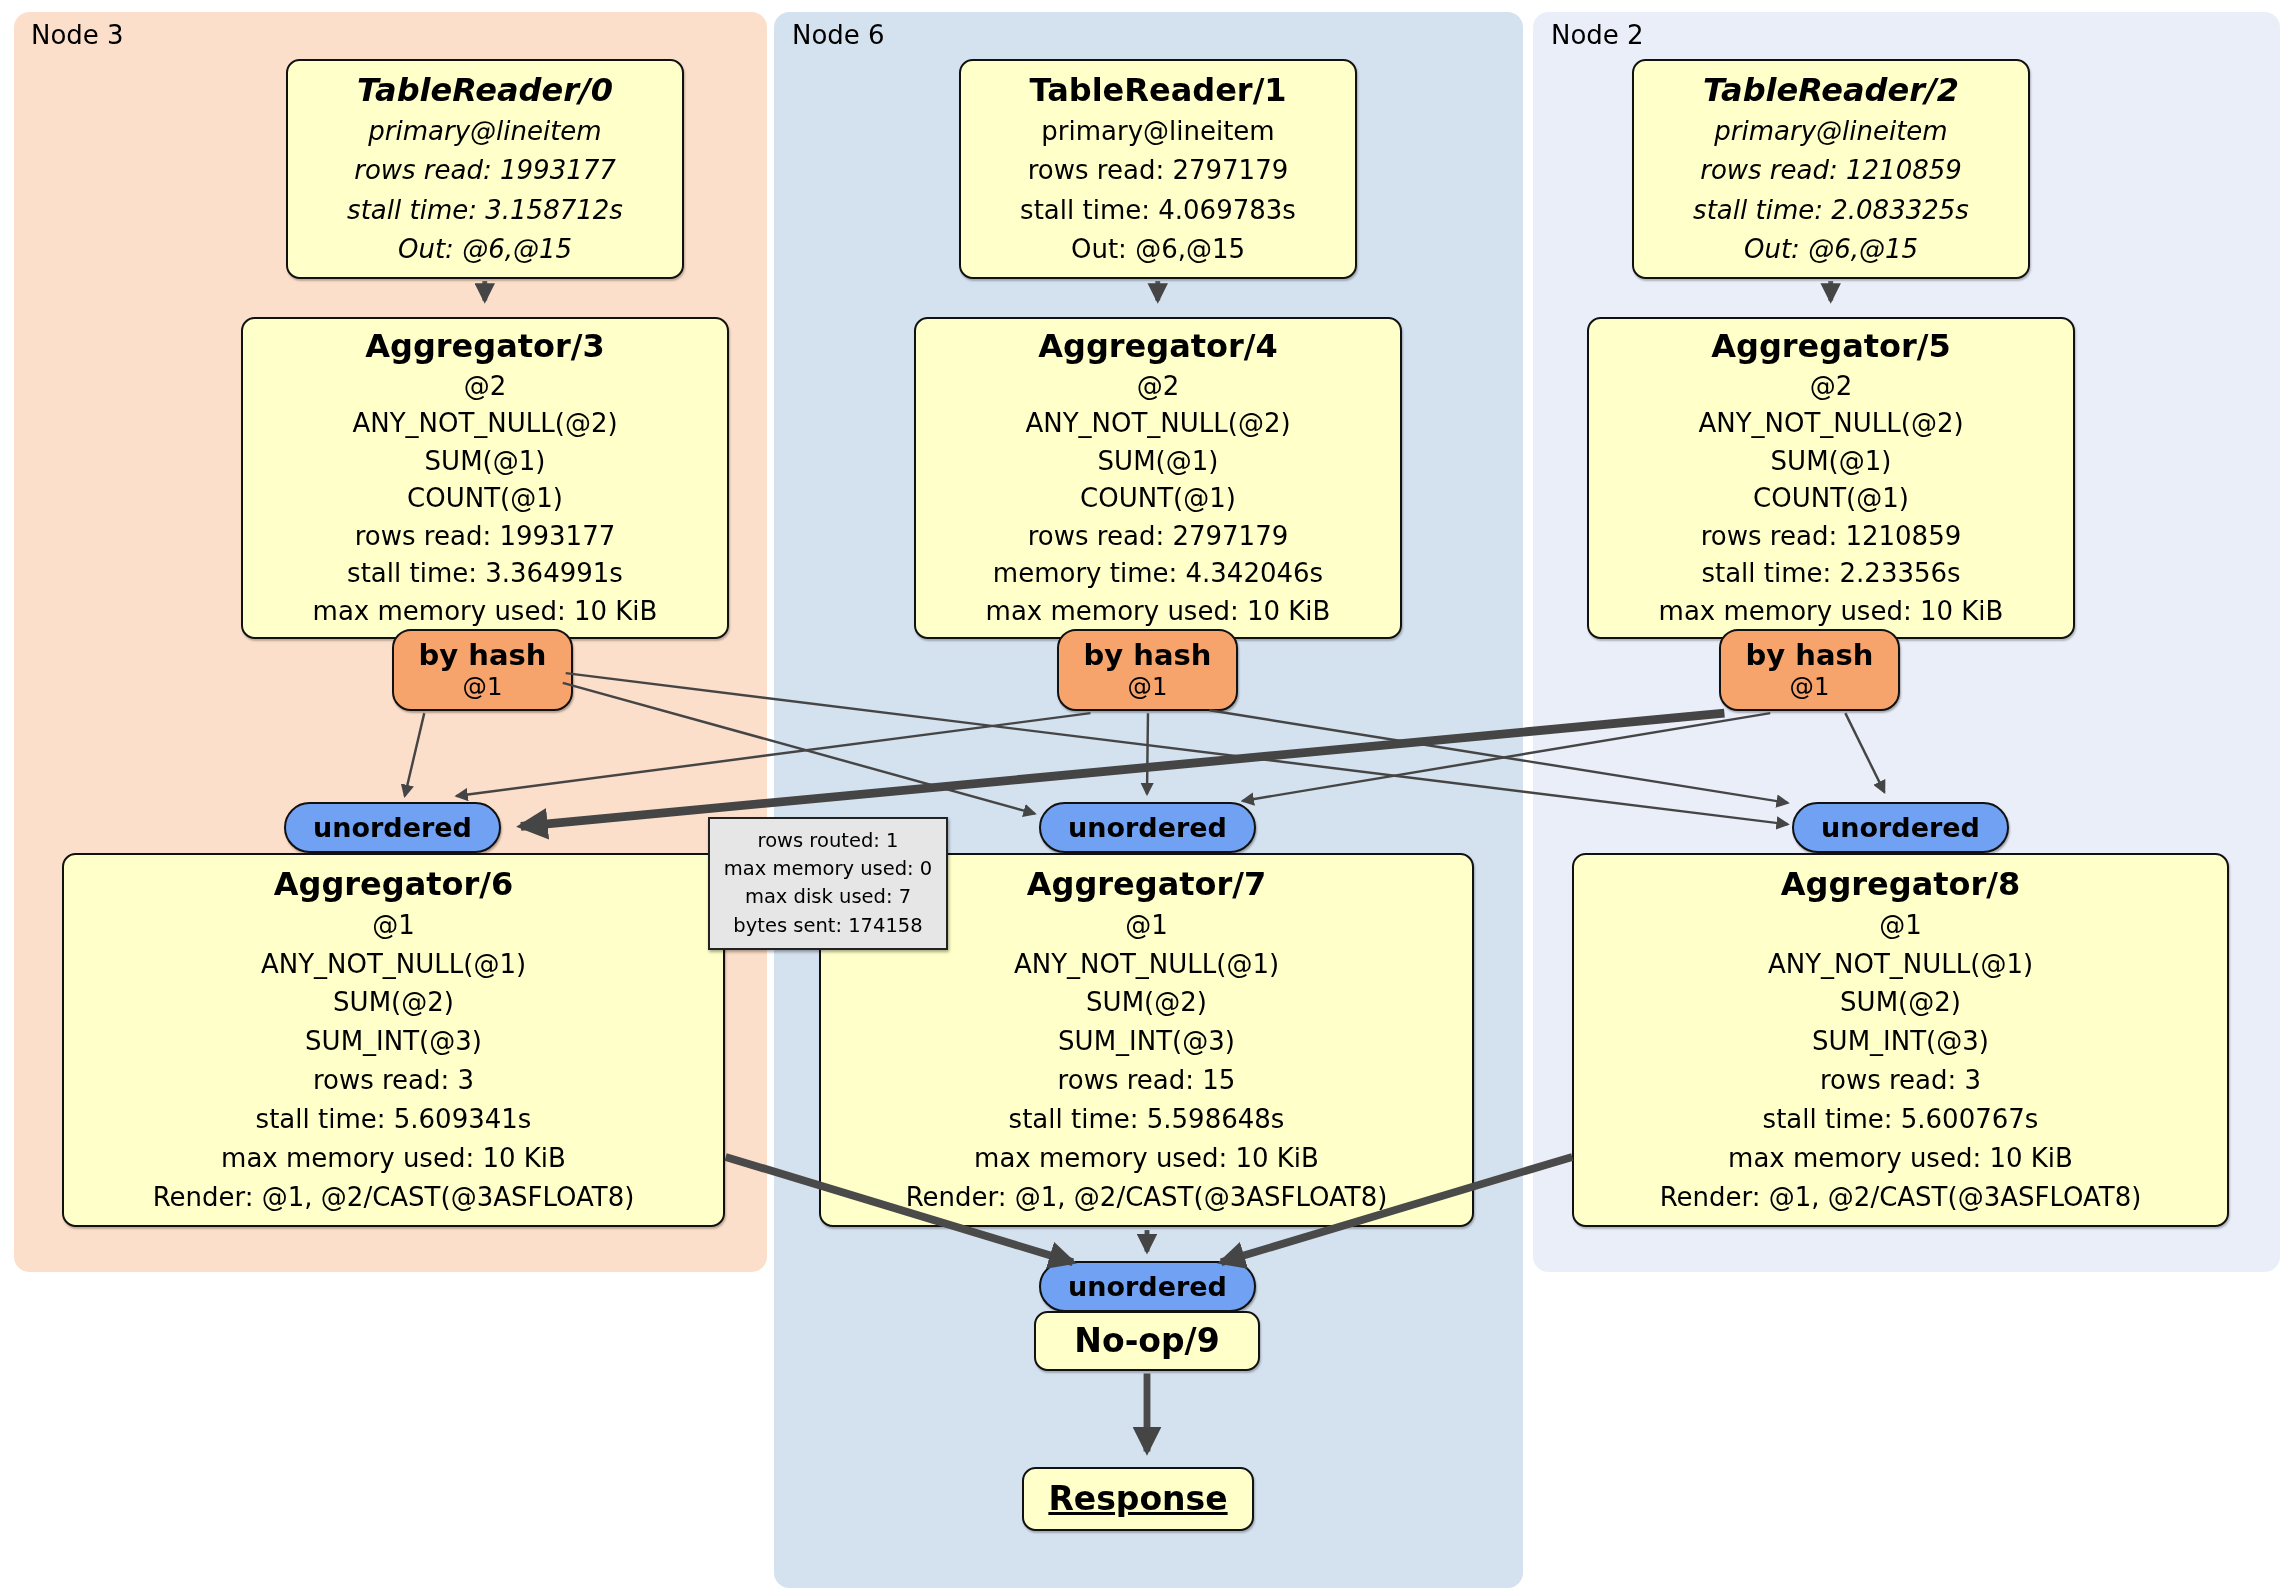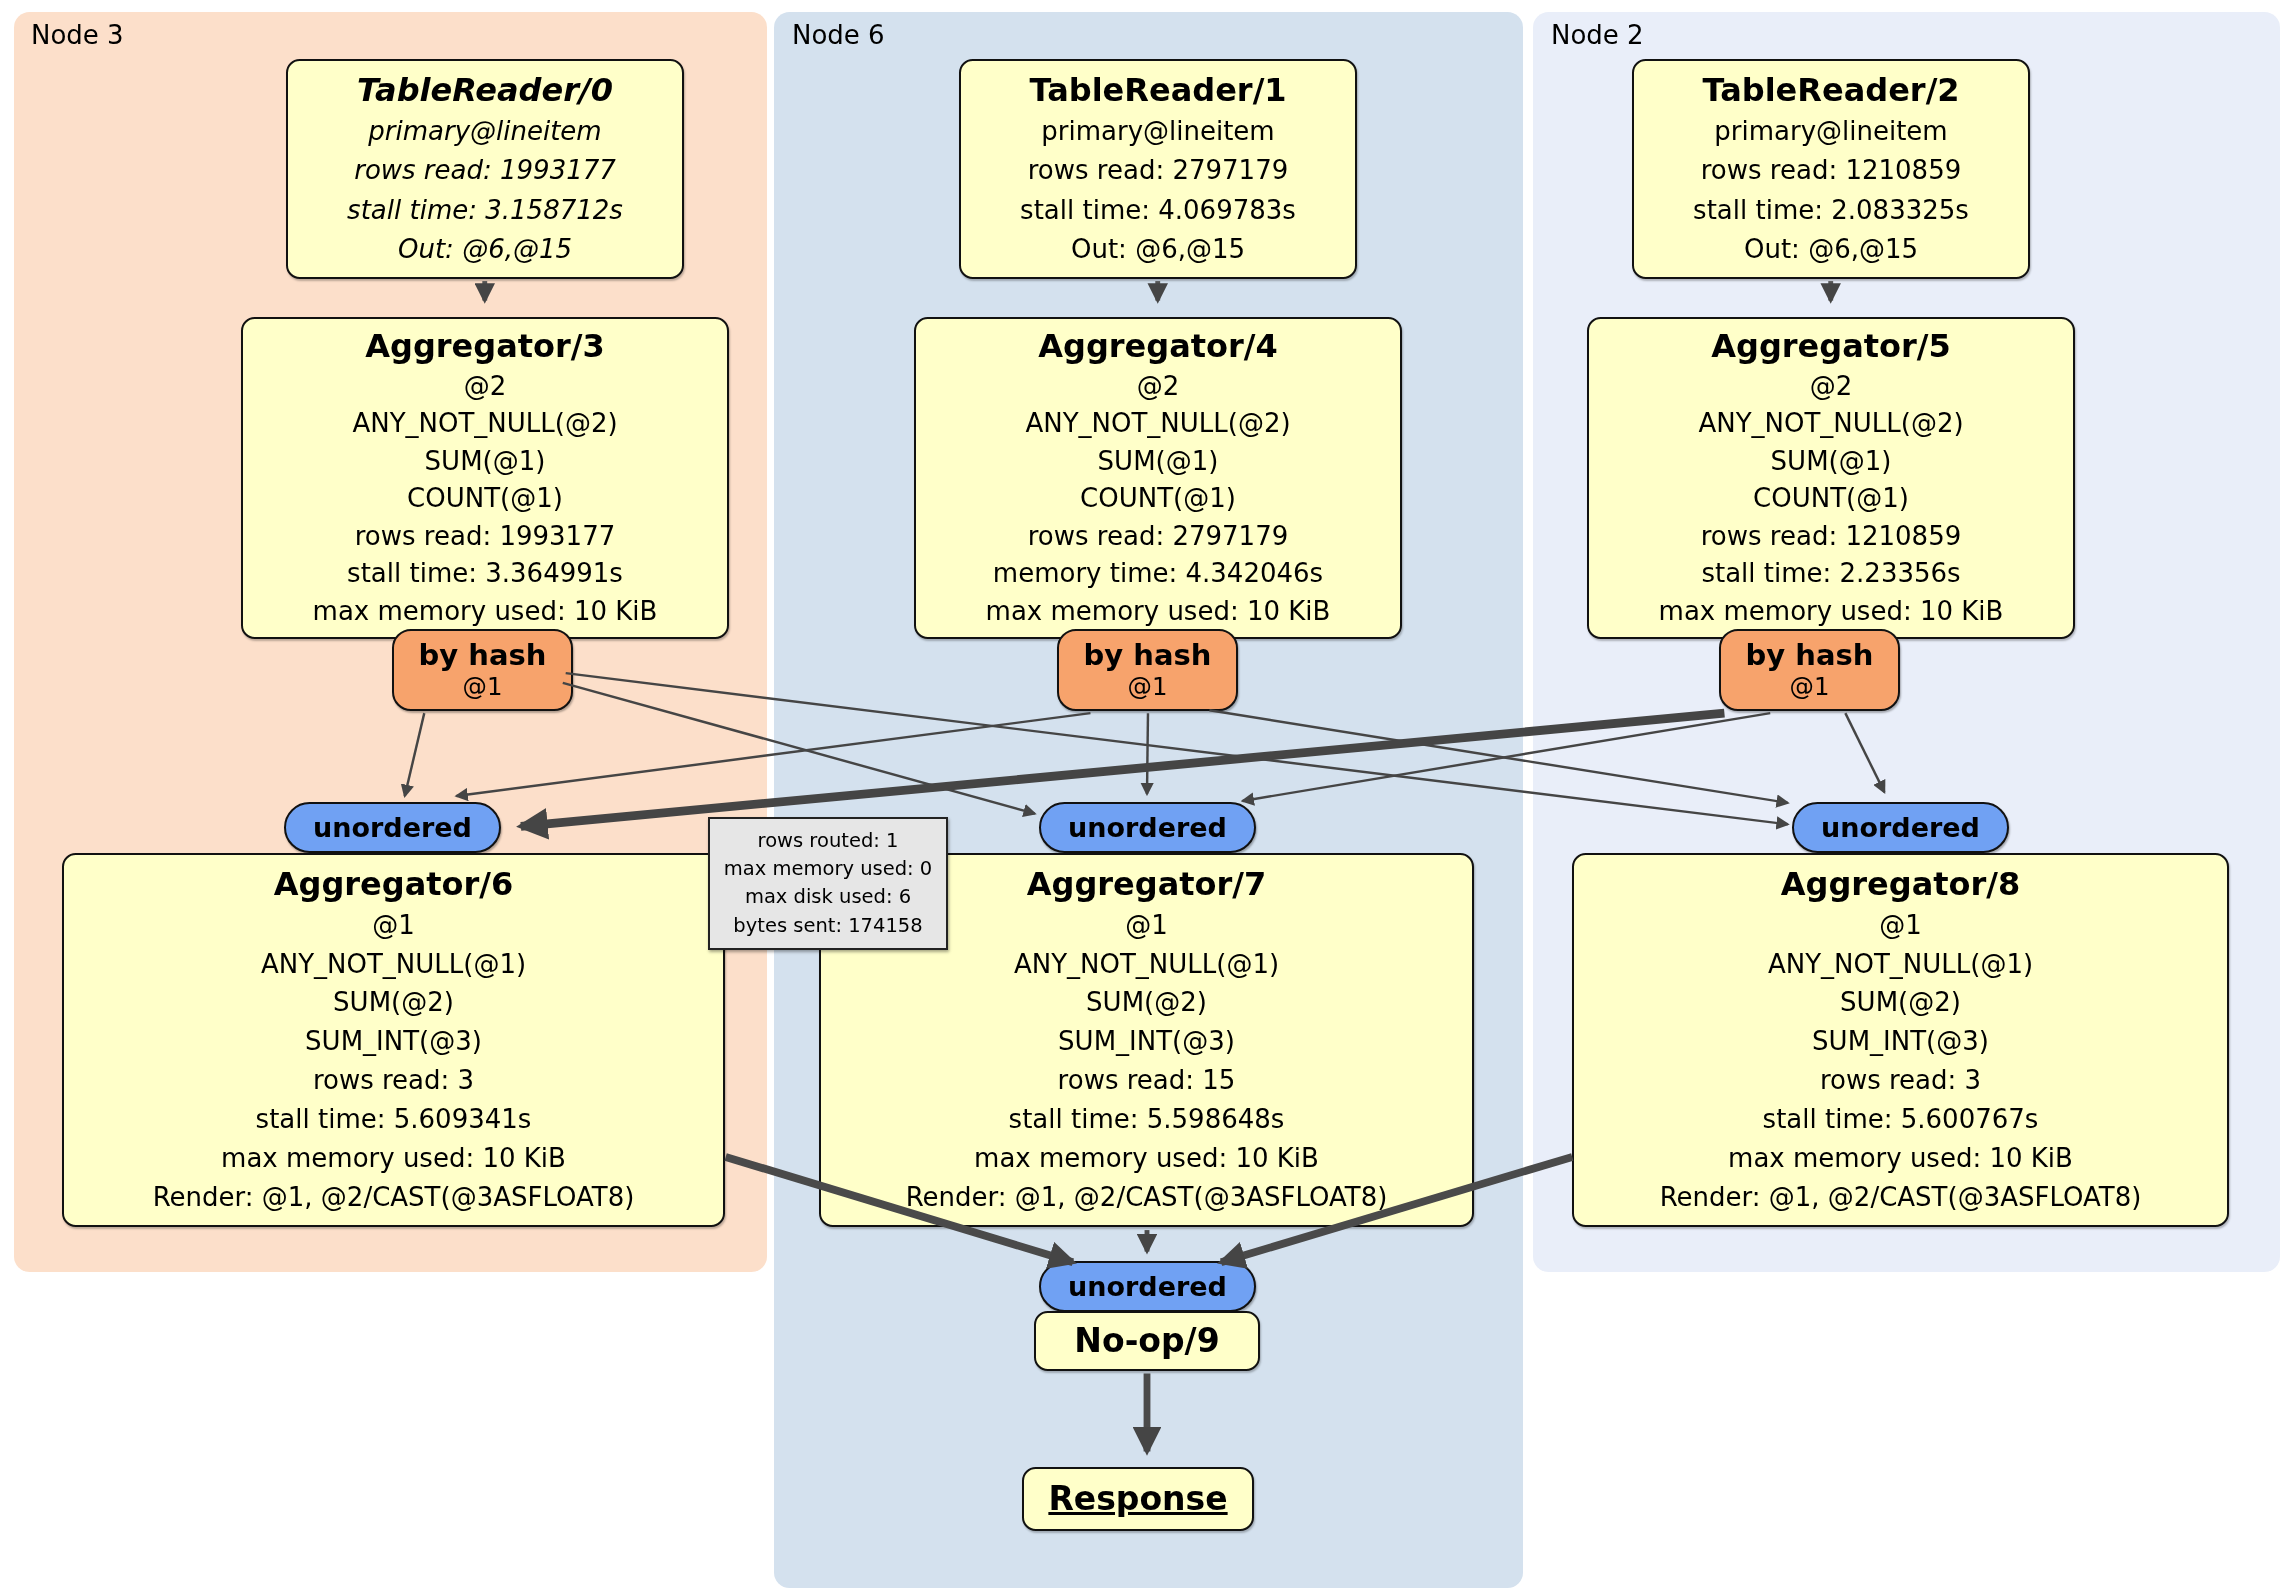--- a/index.html
+++ b/index.html
@@ -68,21 +68,21 @@
   <div class="panel-label" style="left:1551px;top:19.5px;">Node 2</div>
 
   <div class="ybox" style="left:286px;top:59px;width:398px;height:220px;font-style:italic;">
     <div class="box-title">TableReader/0</div>
     <div class="box-lines"><div>primary@lineitem</div><div>rows read: 1993177</div><div>stall time: 3.158712s</div><div>Out: @6,@15</div></div>
   </div>
   <div class="ybox" style="left:959px;top:59px;width:398px;height:220px;">
     <div class="box-title">TableReader/1</div>
     <div class="box-lines"><div>primary@lineitem</div><div>rows read: 2797179</div><div>stall time: 4.069783s</div><div>Out: @6,@15</div></div>
   </div>
-  <div class="ybox" style="left:1632px;top:59px;width:398px;height:220px;">
+  <div class="ybox" style="left:1632px;top:59px;width:398px;height:220px;font-style:italic;">
     <div class="box-title">TableReader/2</div>
     <div class="box-lines"><div>primary@lineitem</div><div>rows read: 1210859</div><div>stall time: 2.083325s</div><div>Out: @6,@15</div></div>
   </div>
 
   <div class="ybox" style="left:241px;top:317px;width:488px;height:322px;">
     <div class="box-title">Aggregator/3</div>
     <div class="box-lines"><div>@2</div><div>ANY_NOT_NULL(@2)</div><div>SUM(@1)</div><div>COUNT(@1)</div><div>rows read: 1993177</div><div>stall time: 3.364991s</div><div>max memory used: 10 KiB</div></div>
   </div>
   <div class="ybox" style="left:914px;top:317px;width:488px;height:322px;">
     <div class="box-title">Aggregator/4</div>
@@ -169,18 +169,18 @@
     <line x1="744" y1="1186" x2="1100" y2="1294" stroke="#4a4a4a" stroke-width="8" marker-end="url(#ah-b)"></line>
     <line x1="1176" y1="1261" x2="1176" y2="1283" stroke="#4a4a4a" stroke-width="5" marker-end="url(#ah-m)"></line>
     <line x1="1612" y1="1186" x2="1252" y2="1294" stroke="#4a4a4a" stroke-width="8" marker-end="url(#ah-b)"></line>
 
     <line x1="1176" y1="1408" x2="1176" y2="1488" stroke="#4a4a4a" stroke-width="7" marker-end="url(#ah-m)"></line>
   </svg>
 
   <div class="tooltip">
       <div>rows routed: 1</div>
       <div>max memory used: 0</div>
-      <div>max disk used: 6</div>
+      <div>max disk used: 7</div>
       <div>bytes sent: 174158</div>
     </div>
 
 </div>
 
 
 </body></html>

